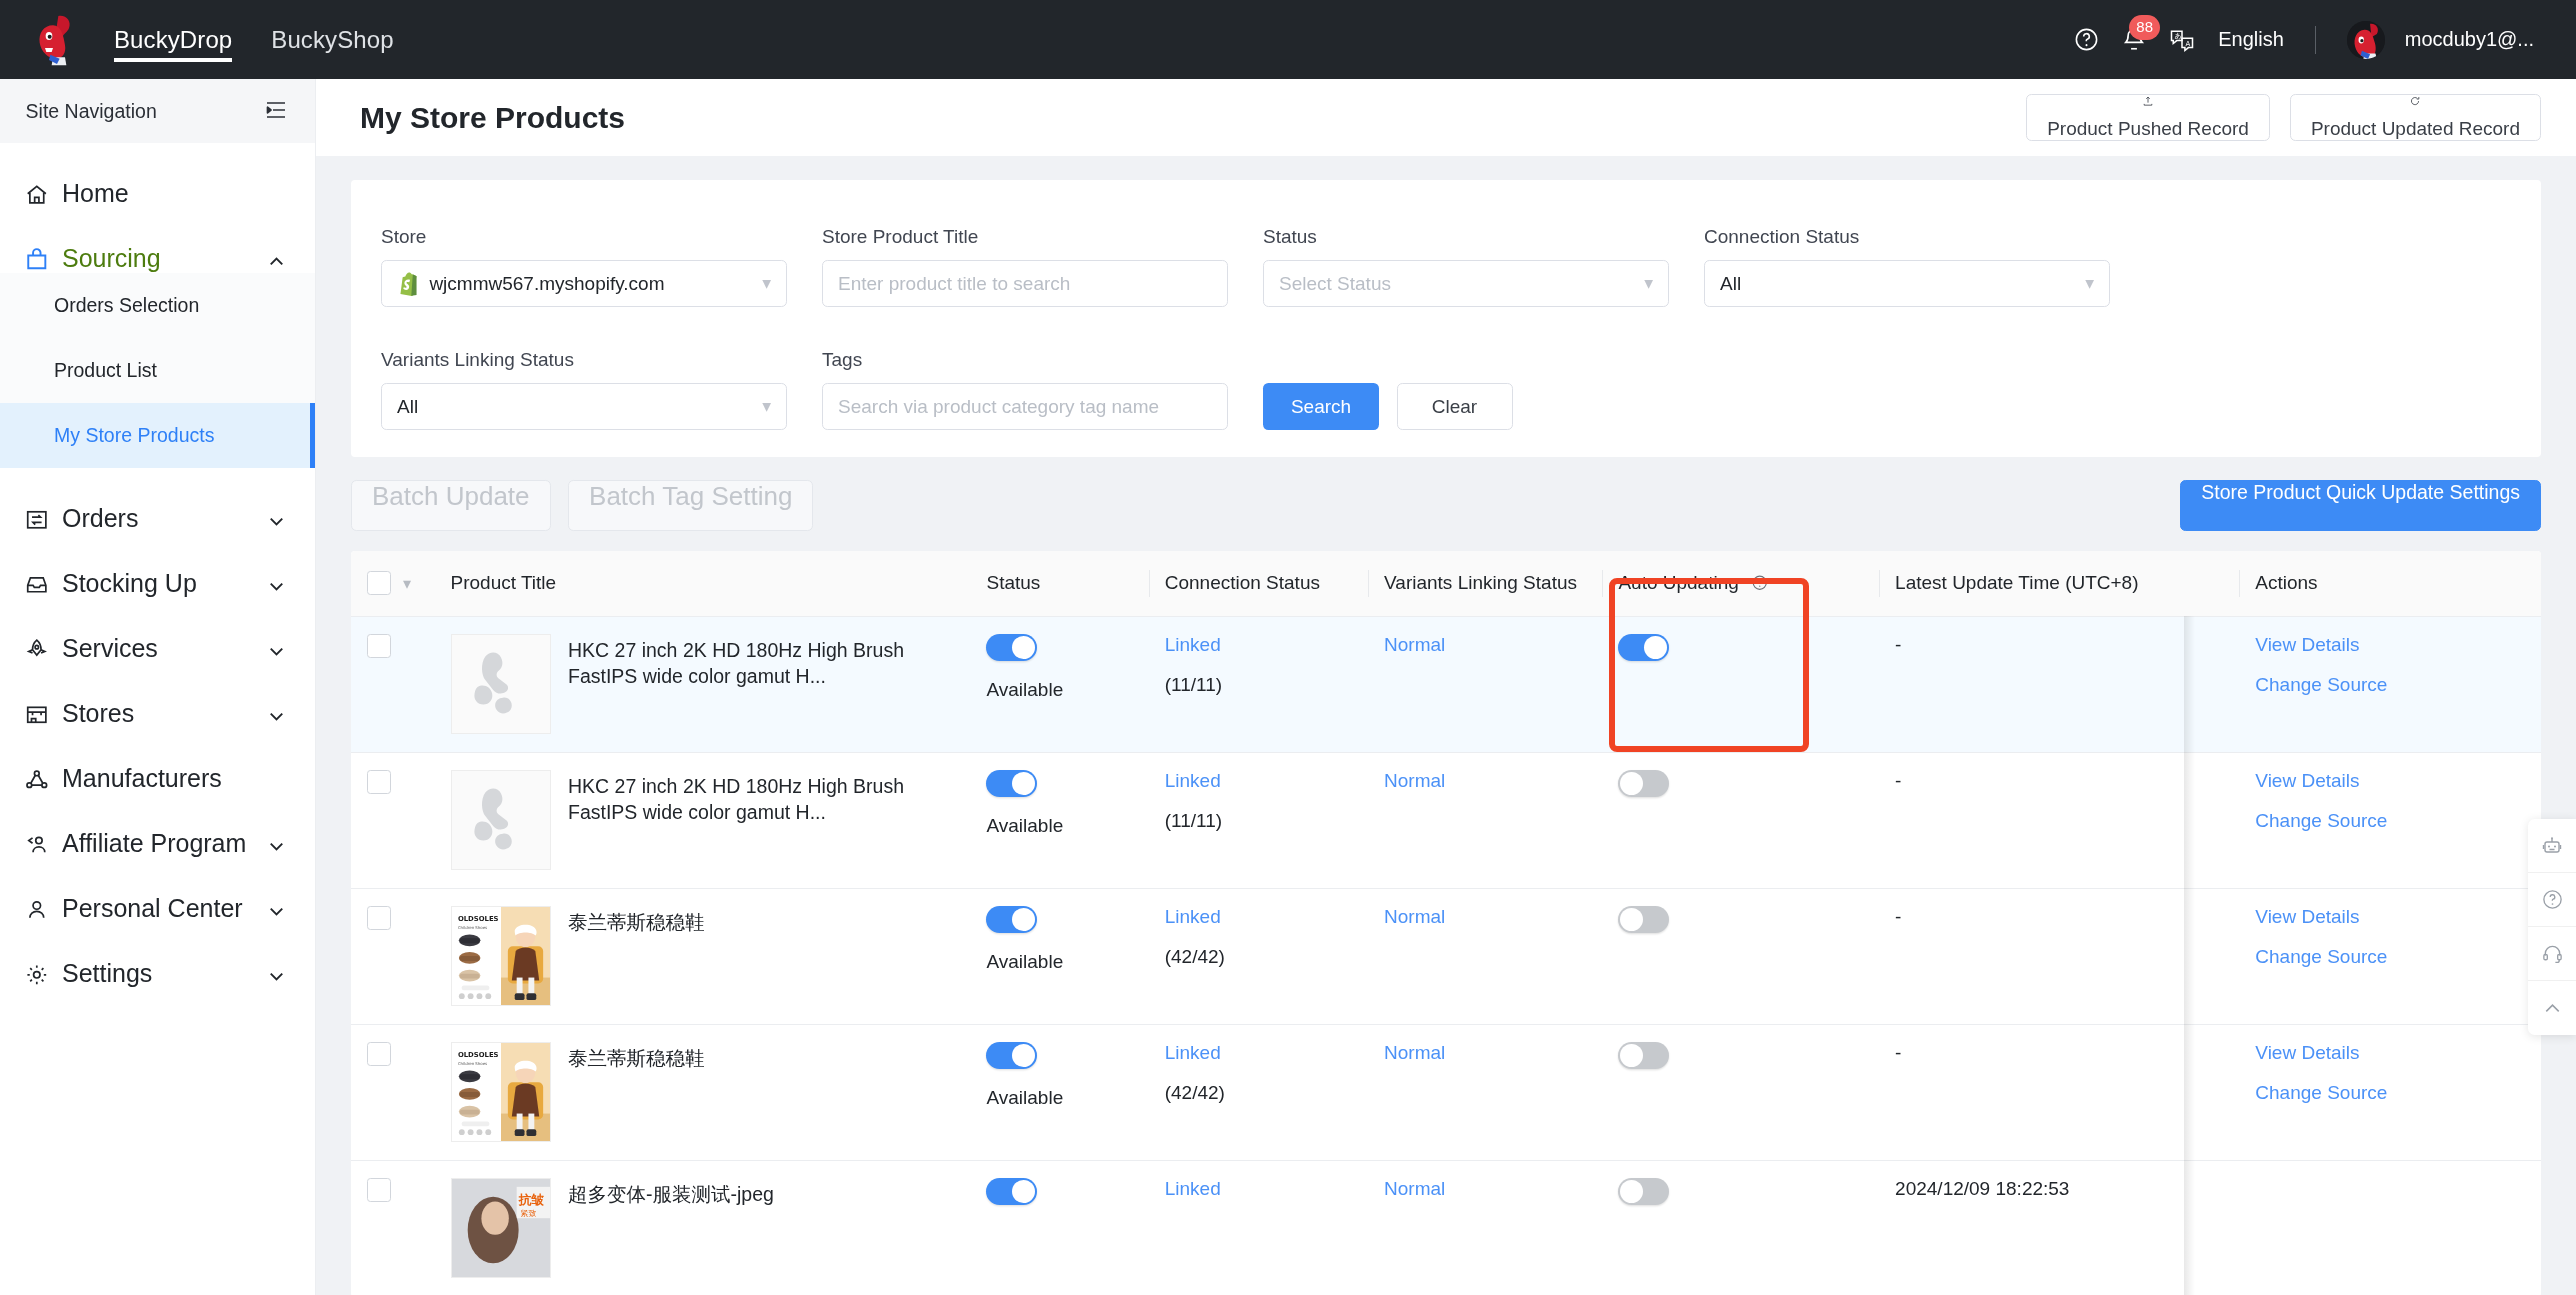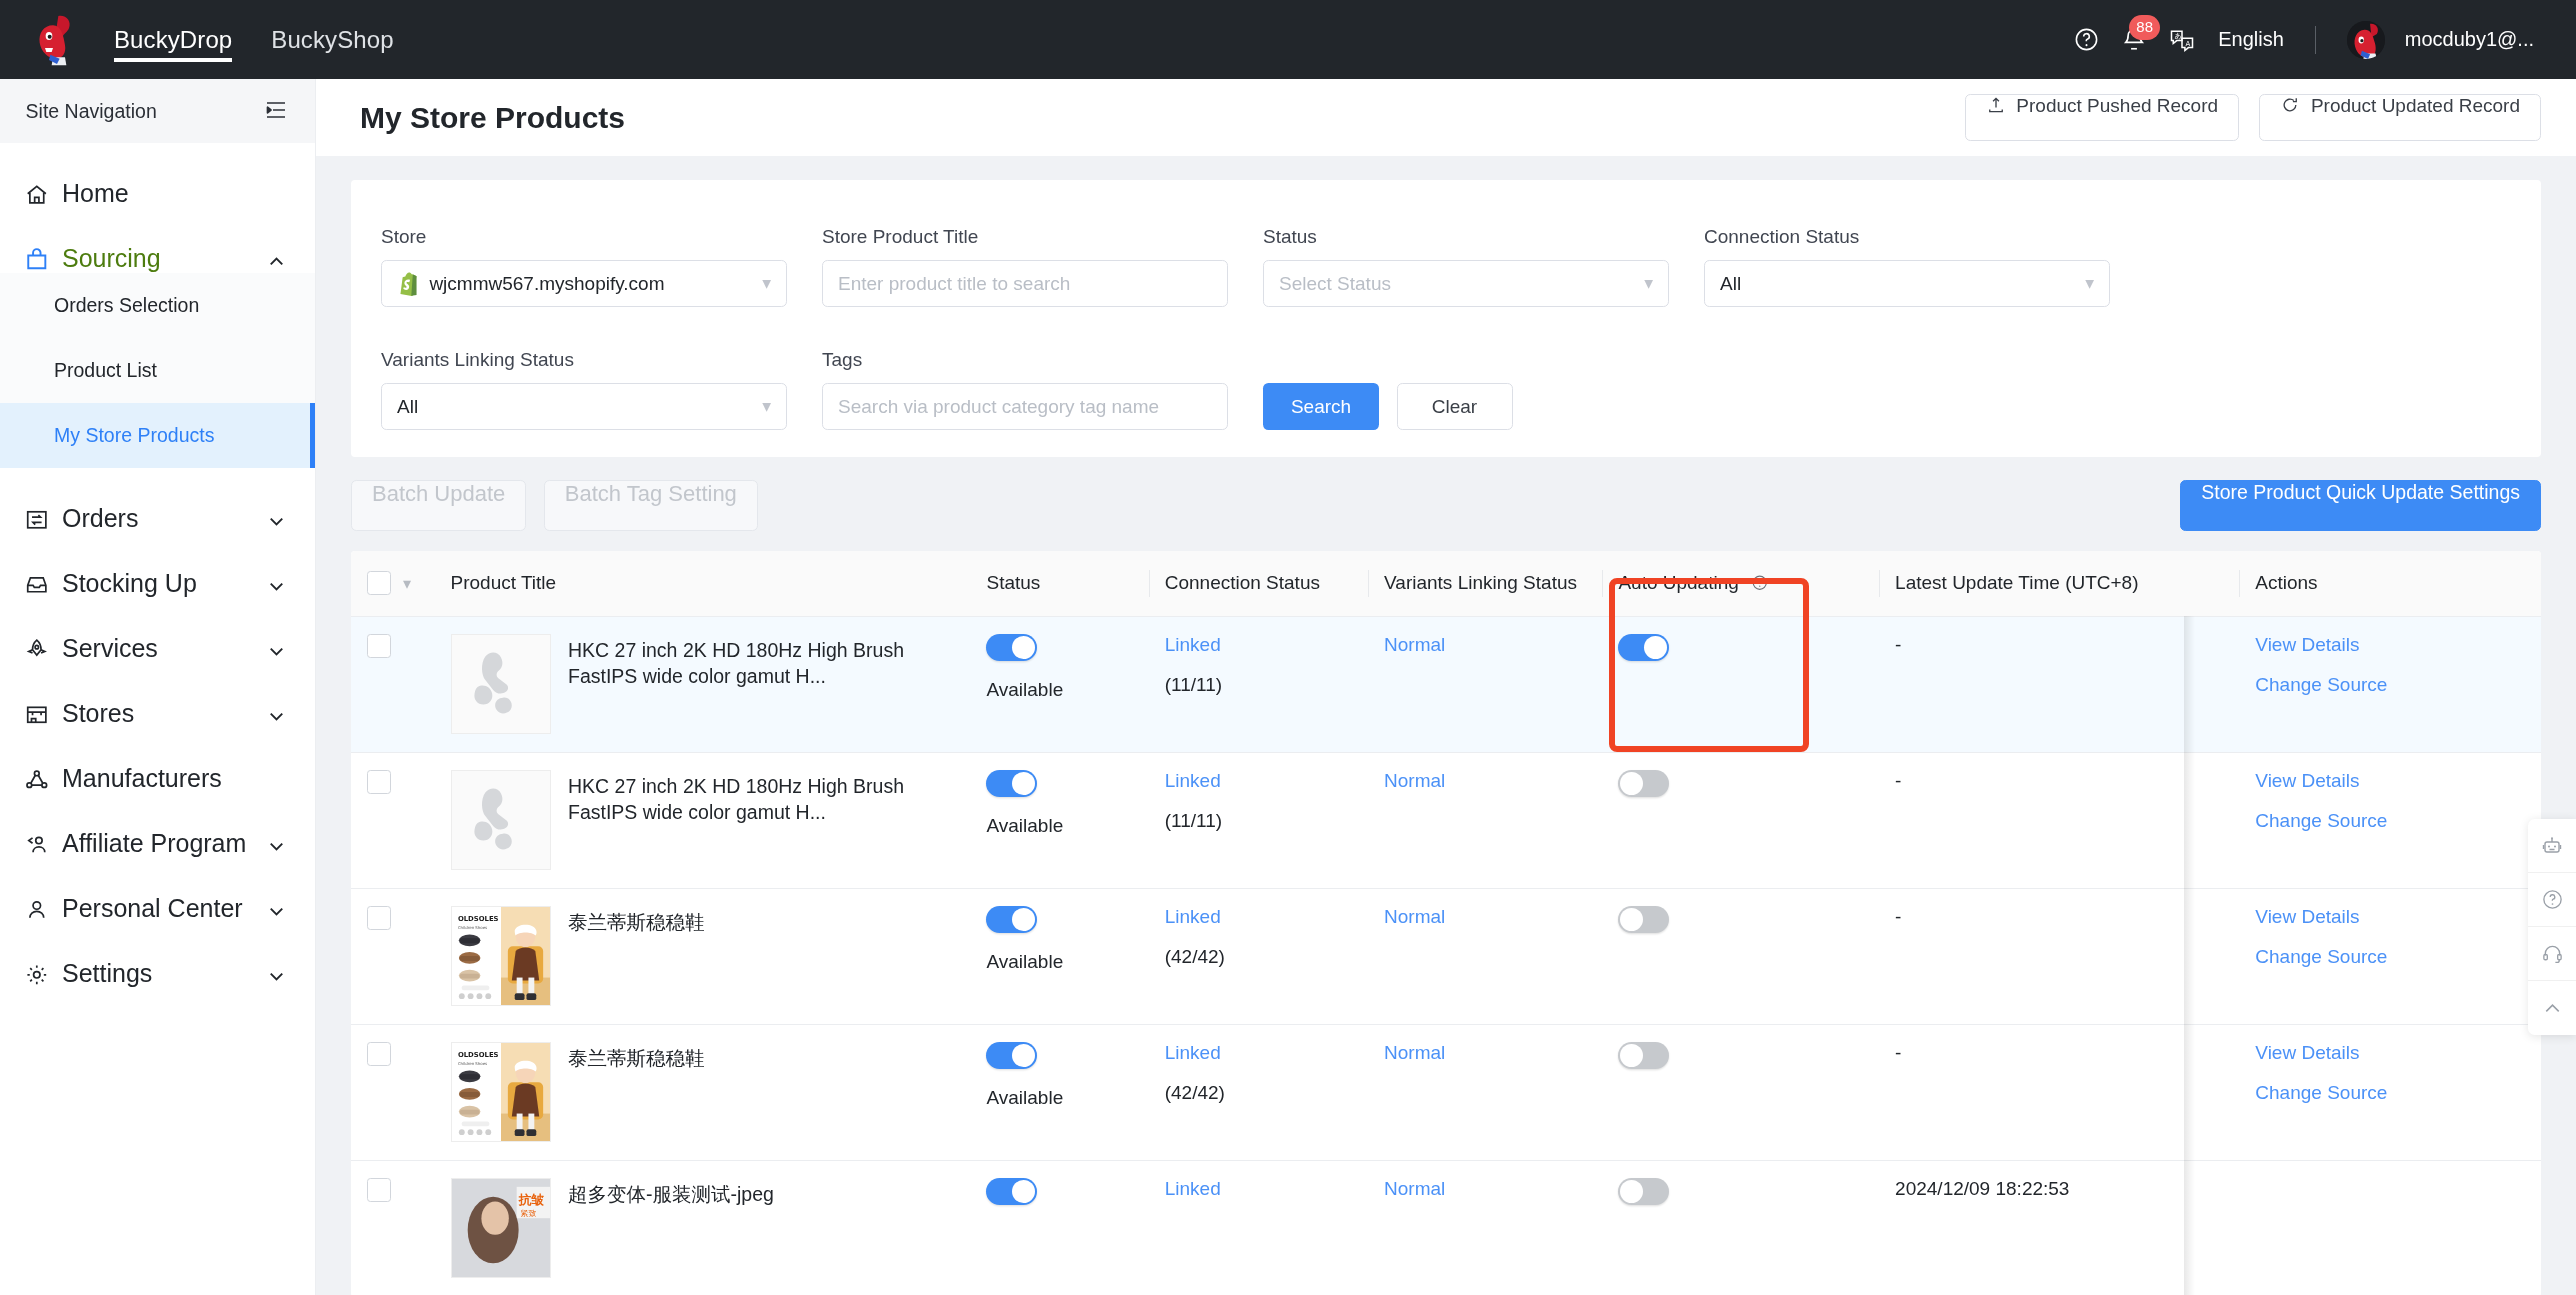--- a/index.html
+++ b/index.html
@@ -78,22 +78,22 @@
     background: #f0f2f5; overflow: hidden;
   }
   .page-head {
     height: 77px; background: #fff; display: flex; align-items: center;
     padding: 0 35px 0 44px;
   }
   .page-title { font-size: 30px; font-weight: bold; color: #22262b; }
   .head-actions { margin-left: auto; display: flex; gap: 20px; }
   .btn {
     font-size: 19px; border: 0.7px solid #dcdfe6; background: #fff; color: #3a3f47;
-    border-radius: 5.4px; padding: 0 20px; height: 47px; display: flex; 
-    gap: 10.8px; cursor: pointer; white-space: nowrap;
+    border-radius: 5.4px; padding: 0 20px; height: 47px; display: flex; align-items: center;
+    gap: 10.8px; cursor: pointer; white-space: nowrap; flex-direction: column;
   }
   .btn.primary { background: #3d8bf5; border-color: #3d8bf5; color: #fff; }
   .btn.disabled { color: #c2c6cc; background: #f7f8fa; border-color: #e4e7ec; cursor: not-allowed; }
 
   .content { padding: 24px 35px 0 35px; }
 
   .filter-card {
     background: #fff; border-radius: 4px; padding: 24px 30px 27px 30px; margin-bottom: 23px;
   }
   .filter-row { display: flex; gap: 35px; }
@@ -114,21 +114,21 @@
     font-size: 19px; width: 116px; display: flex; align-items: center; justify-content: center;
     cursor: pointer;
   }
   .btn-clear {
     height: 47px; background: #fff; color: #3a3f47; border-radius: 5.4px;
     border: 0.7px solid #dcdfe6; font-size: 19px; width: 116px; display: flex;
     align-items: center; justify-content: center; cursor: pointer;
   }
 
   .batch-row { display: flex; align-items: center; margin-bottom: 20px; }
-  .batch-row .btn { height: 51px; font-size: 22px; }
+  .batch-row .btn { height: 51px; font-size: 26px; }
   .batch-row .spacer { flex: 1; }
 
   
   .table-card { background: #fff; border-radius: 4px; overflow: hidden; position: relative; }
   .tbl { width: 100%; border-collapse: collapse; table-layout: fixed; }
   .tbl thead th {
     background: #fafafa; font-size: 19px; color: #22262b; font-weight: normal;
     text-align: left; padding: 19px 16px; height: 65px; vertical-align: middle;
     border-bottom: 0.7px solid #ebedf0; position: relative;
   }

